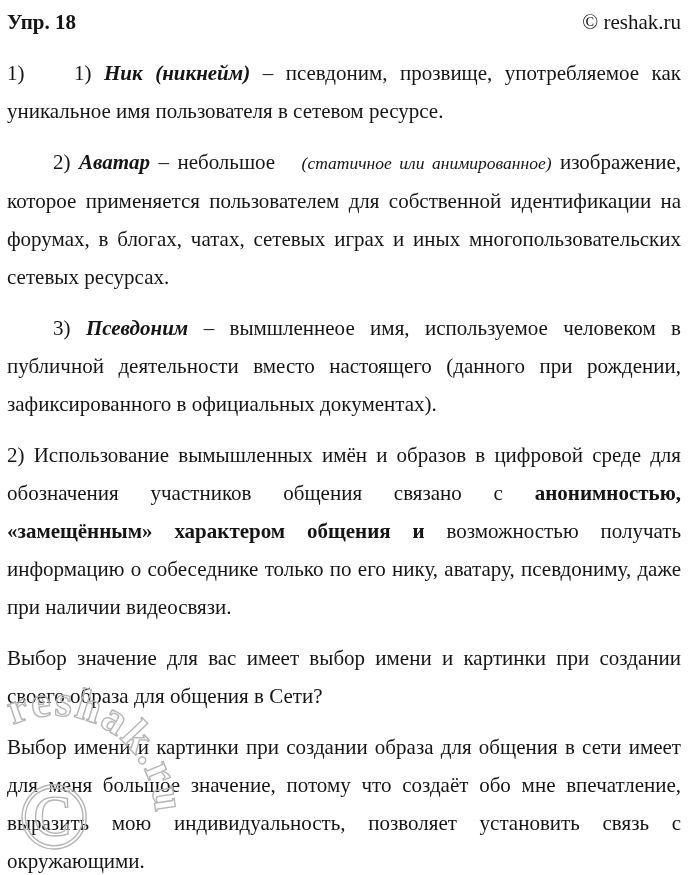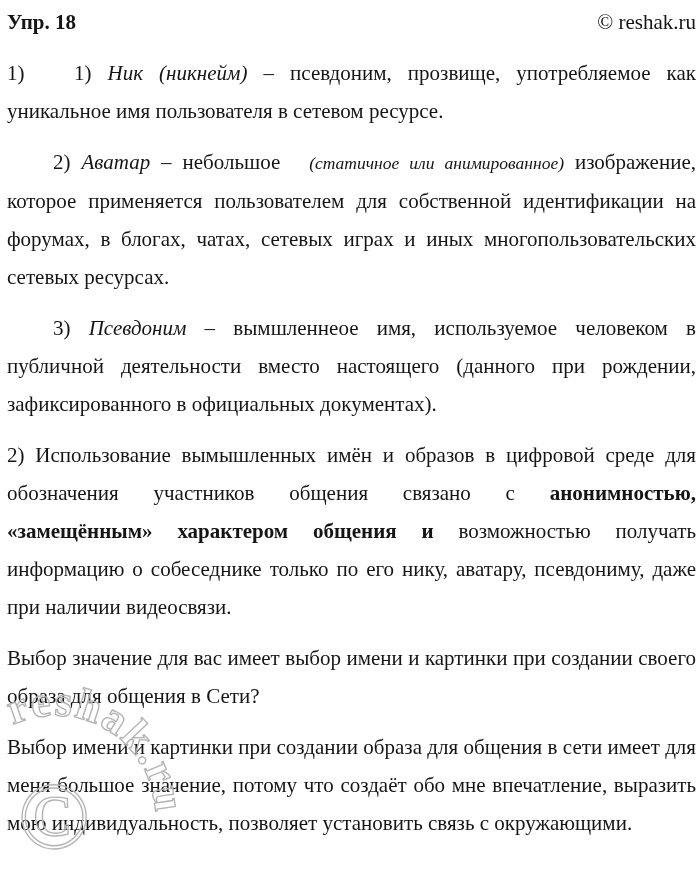--- a/index.html
+++ b/index.html
@@ -6,21 +6,21 @@
   html, body {
     width: 700px; height: 875px;
     background: #ffffff;
     overflow: hidden;
     font-family: "Liberation Serif", serif;
     color: #151515;
   }
   .page {
     position: relative;
     width: 700px; height: 744px;
-    padding: 8px 4px 0 7px;
+    padding: 8px 19px 0 7px;
   }
   .header-row {
     display: flex;
     justify-content: space-between;
     align-items: baseline;
     font-size: 21px;
     line-height: 28px;
     margin-bottom: 18px;
   }
   .exercise { font-weight: bold; }
@@ -29,21 +29,21 @@
   .content { position: relative; z-index: 2; }
   .para {
     font-size: 21px;
     line-height: 38px;
     text-align: justify;
     margin: 0 0 13px 0;
   }
   .para.indent { text-indent: 46px; }
   .seg-plain { }
   .seg-bold { font-weight: bold; }
-  .seg-bold-italic { font-weight: normal; font-style: italic; }
+  .seg-bold-italic { font-weight: bold; font-style: italic; }
   .seg-italic-small { font-style: italic; font-size: 17.5px; margin-left: 18px; }
   .seg-label { display: inline-block; width: 67px; }
 
   .watermark {
     position: absolute;
     left: 0; top: 685;
     top: 685px;
     width: 240px; height: 190px;
     z-index: 3;
     pointer-events: none;

